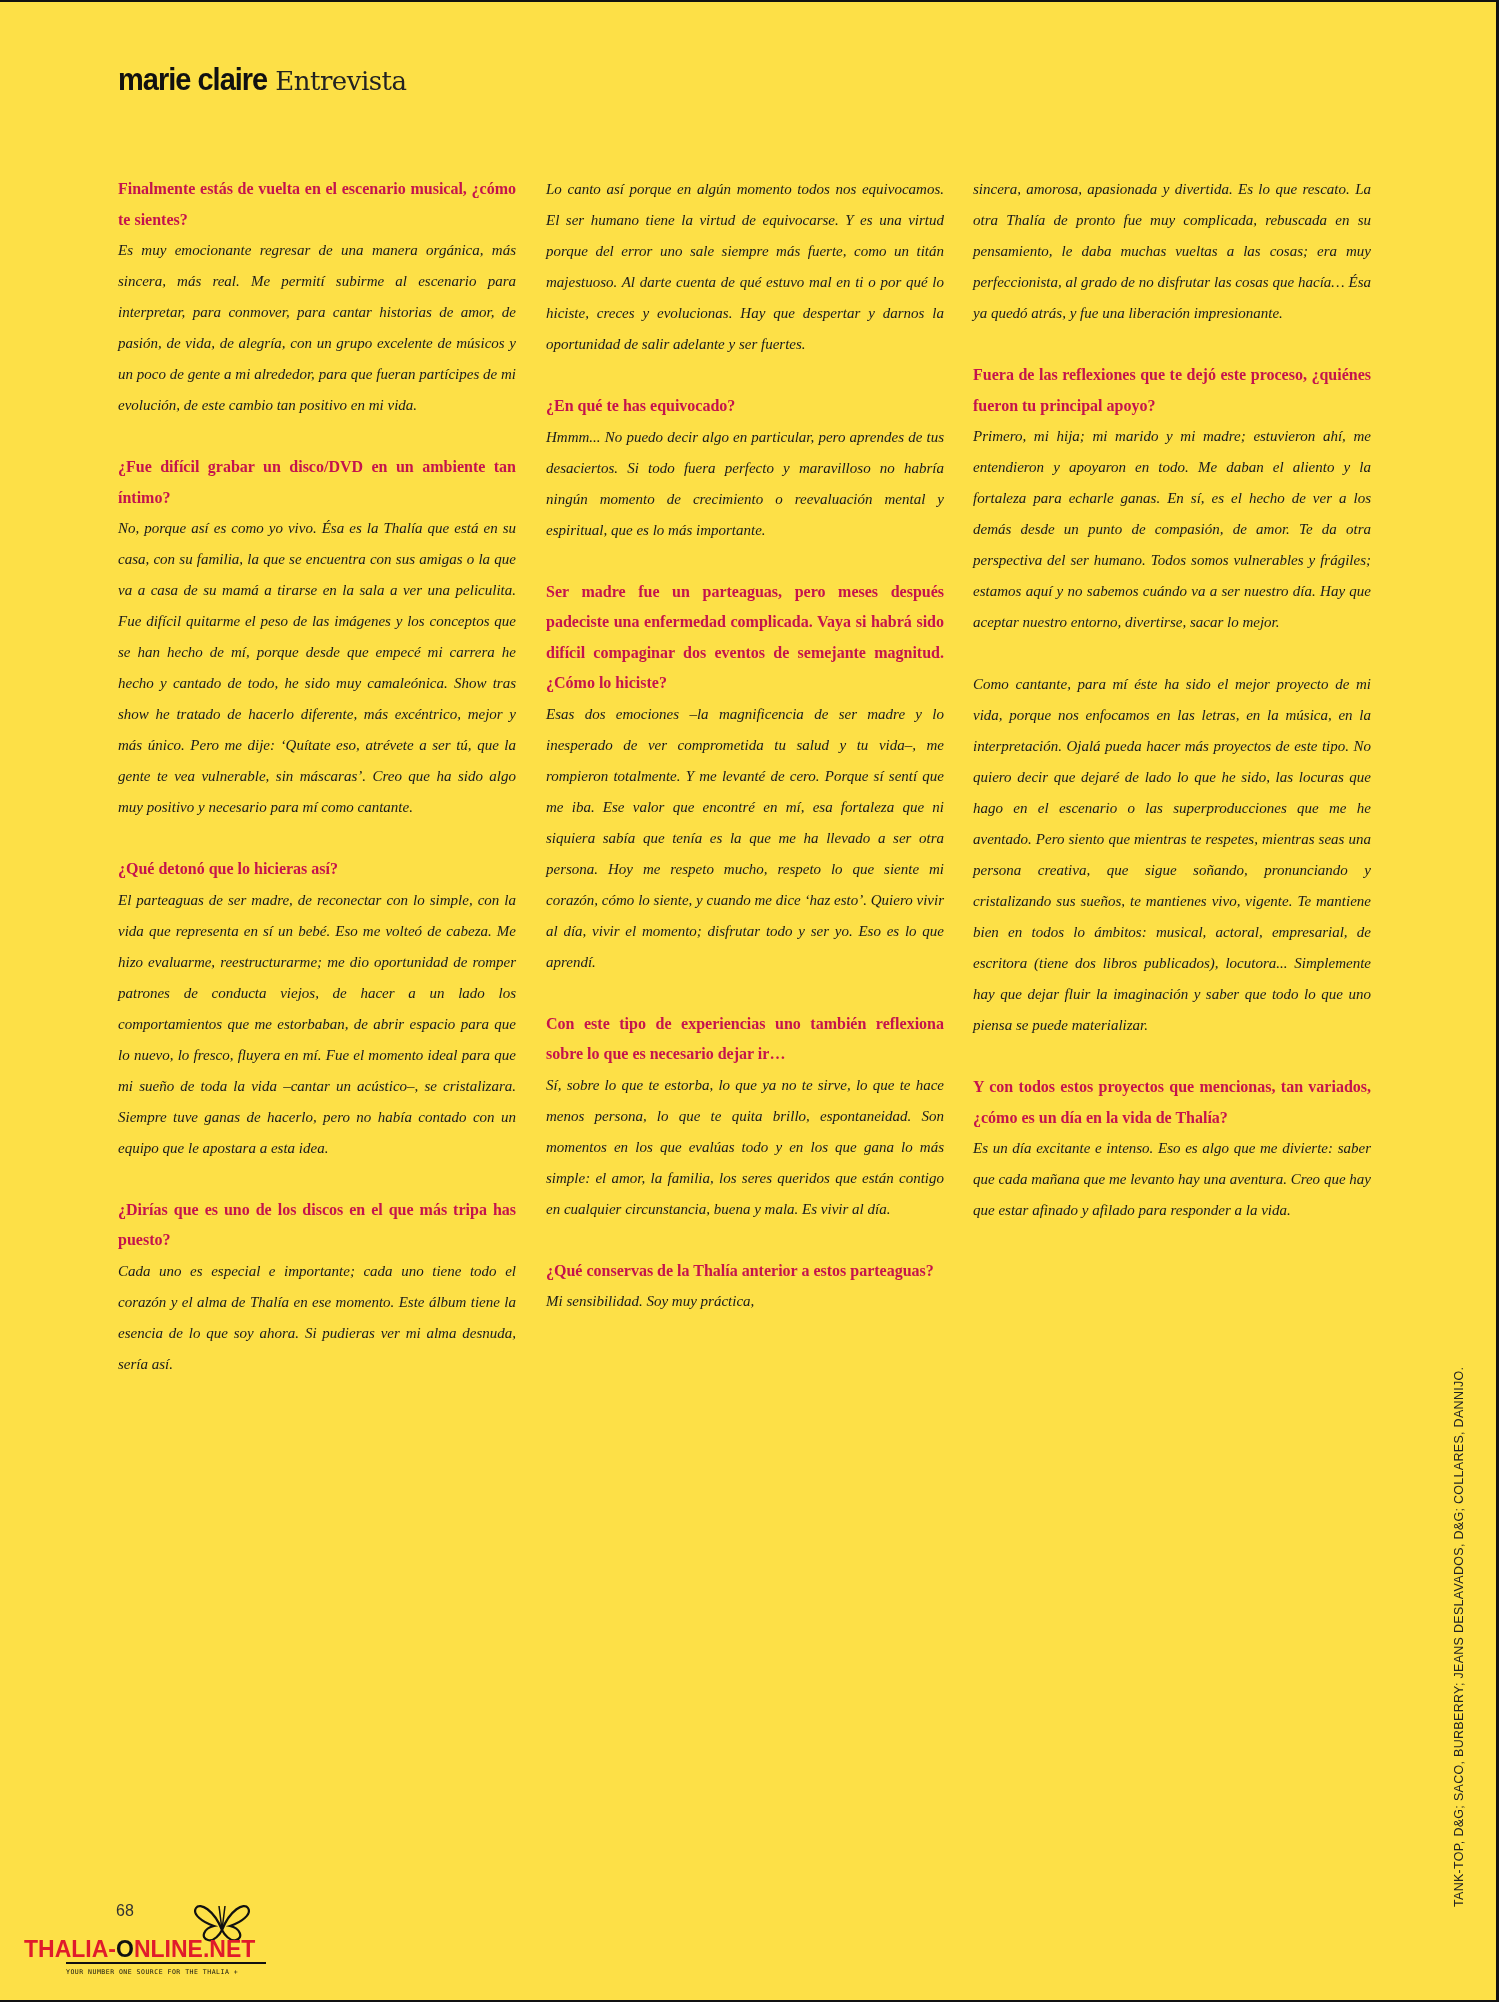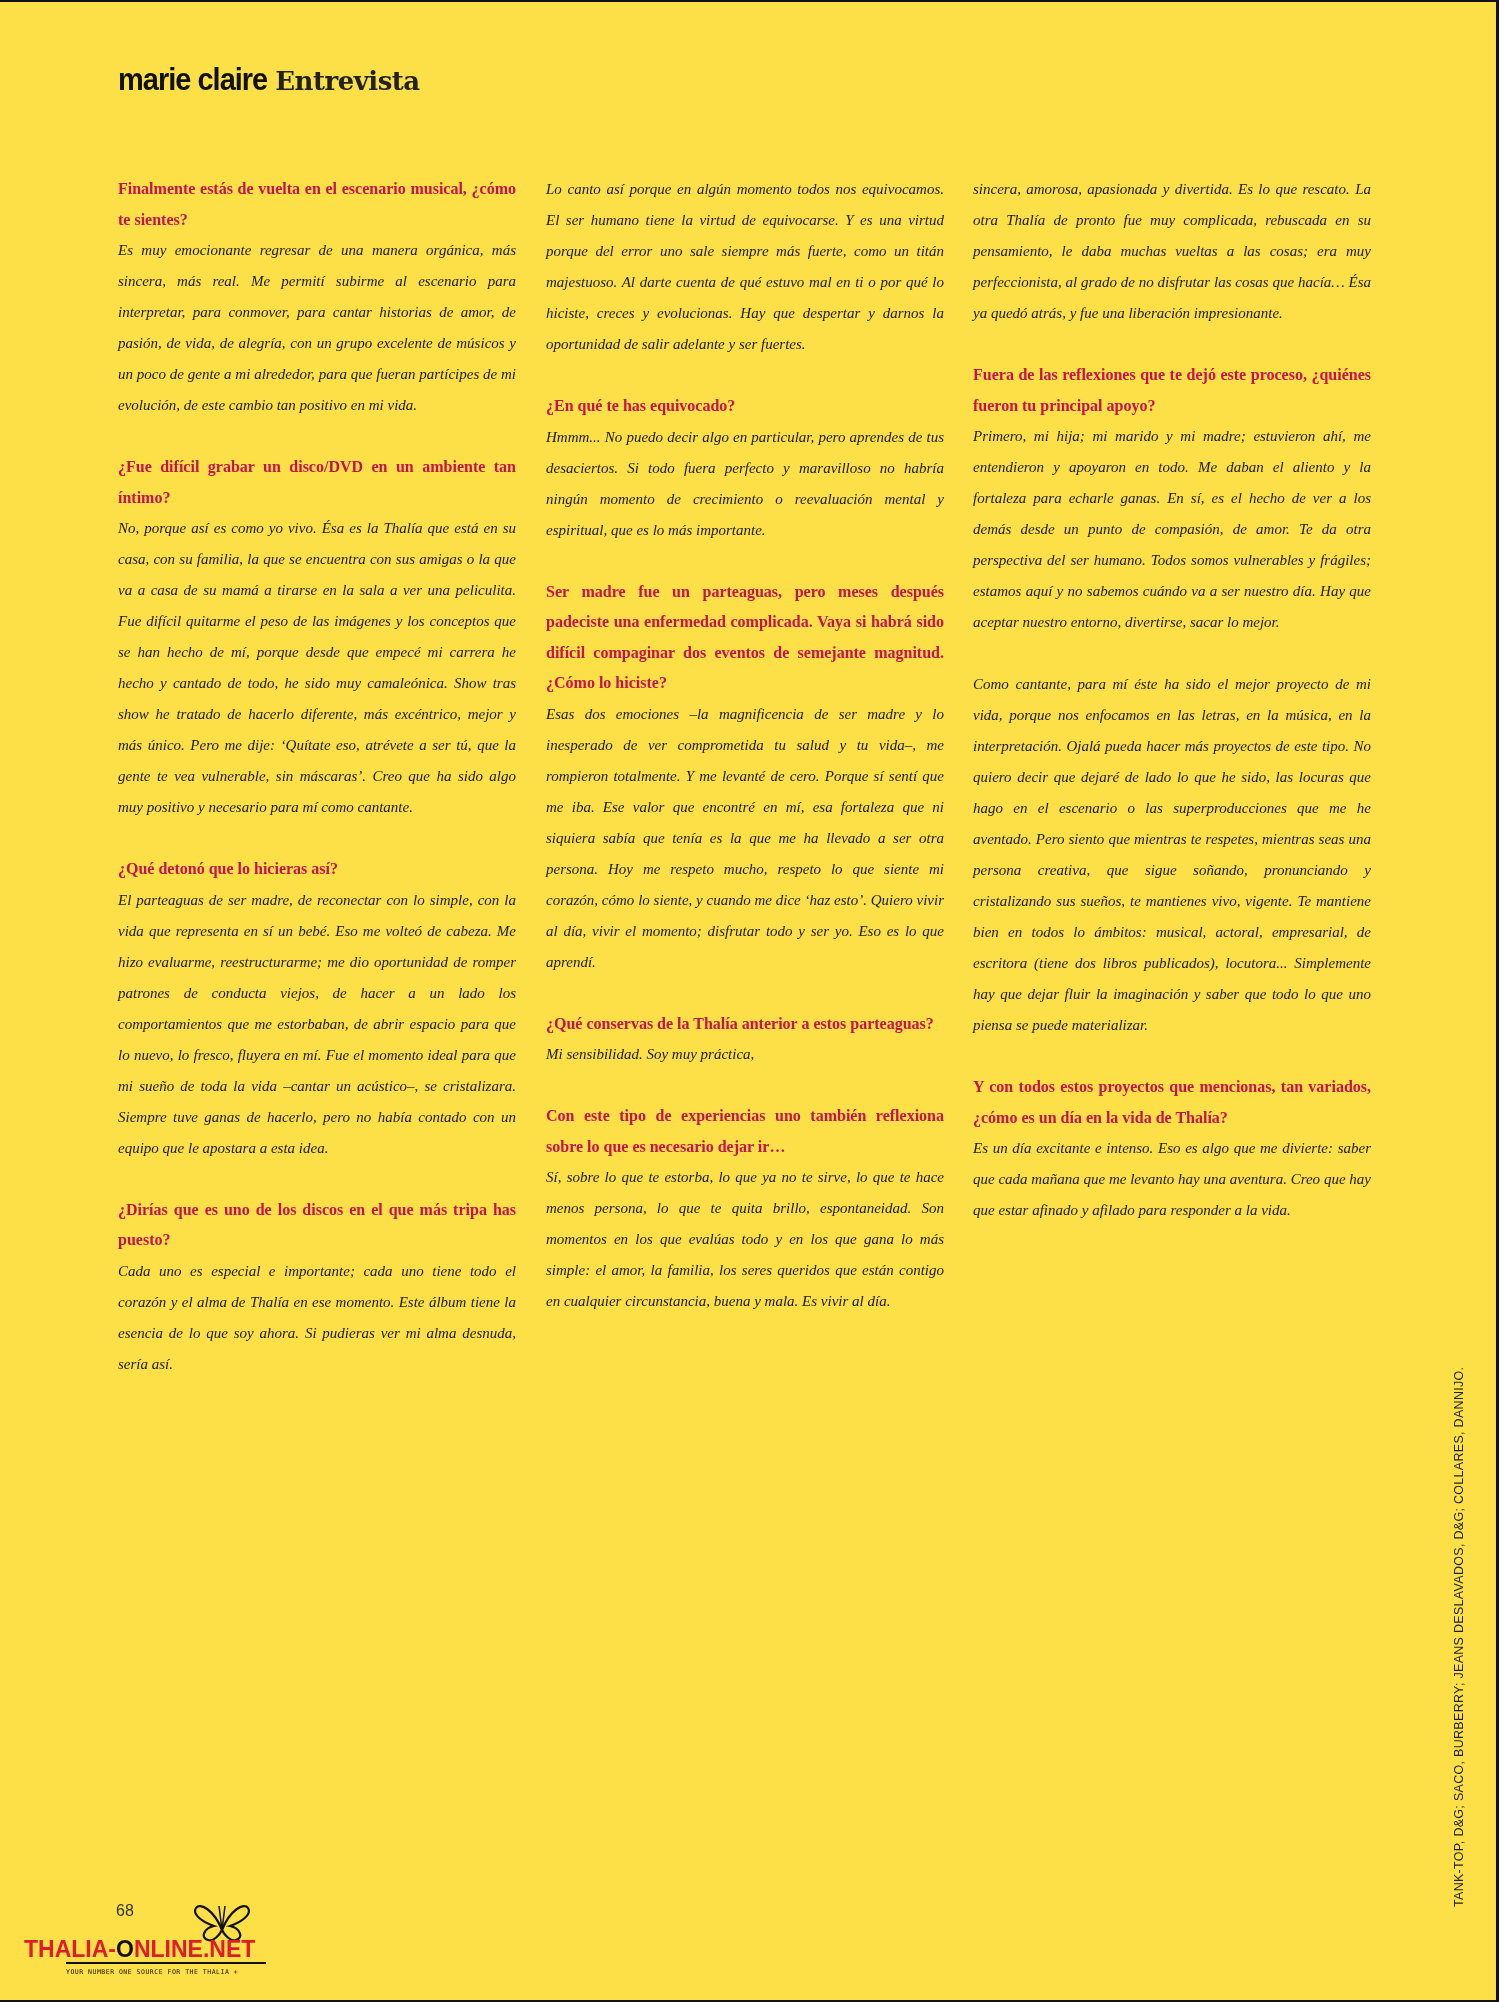--- a/index.html
+++ b/index.html
@@ -11,21 +11,21 @@
     }
     .masthead {
       position: absolute; left: 118px; top: 62px;
       display: flex; align-items: baseline; gap: 8px;
     }
     .brand {
       font-family: "Liberation Sans", sans-serif; font-weight: 900; font-size: 29px;
       letter-spacing: -1px; color: #111; transform: scaleY(1.05);
     }
     .section {
-      font-family: "DejaVu Serif", serif; font-size: 26px; color: #222; font-weight: 700;
+      font-family: "DejaVu Serif", serif; font-size: 26px; color: #222; font-weight: 400;
       letter-spacing: -0.5px;
     }
     .col {
       position: absolute; top: 172px; width: 398px;
       font-family: "Liberation Serif", serif; color: #1a1a1a;
     }
     .col1 { left: 118px; }
     .col2 { left: 546px; }
     .col3 { left: 973px; }
     .q {
@@ -101,26 +101,26 @@
     </div>
     <div class="block">
       <p class="q">¿En qué te has equivocado?</p>
       <p class="a">Hmmm... No puedo decir algo en particular, pero aprendes de tus desaciertos. Si todo fuera perfecto y maravilloso no habría ningún momento de crecimiento o reevaluación mental y espiritual, que es lo más importante.</p>
     </div>
     <div class="block">
       <p class="q">Ser madre fue un parteaguas, pero meses después padeciste una enfermedad complicada. Vaya si habrá sido difícil compaginar dos eventos de semejante magnitud. ¿Cómo lo hiciste?</p>
       <p class="a">Esas dos emociones –la magnificencia de ser madre y lo inesperado de ver comprometida tu salud y tu vida–, me rompieron totalmente. Y me levanté de cero. Porque sí sentí que me iba. Ese valor que encontré en mí, esa fortaleza que ni siquiera sabía que tenía es la que me ha llevado a ser otra persona. Hoy me respeto mucho, respeto lo que siente mi corazón, cómo lo siente, y cuando me dice ‘haz esto’. Quiero vivir al día, vivir el momento; disfrutar todo y ser yo. Eso es lo que aprendí.</p>
     </div>
     <div class="block">
+      <p class="q">Con este tipo de experiencias uno también reflexiona sobre lo que es necesario dejar ir…</p>
+      <p class="a">Sí, sobre lo que te estorba, lo que ya no te sirve, lo que te hace menos persona, lo que te quita brillo, espontaneidad. Son momentos en los que evalúas todo y en los que gana lo más simple: el amor, la familia, los seres queridos que están contigo en cualquier circunstancia, buena y mala. Es vivir al día.</p>
+    </div>
+    <div class="block">
       <p class="q">¿Qué conservas de la Thalía anterior a estos parteaguas?</p>
       <p class="a">Mi sensibilidad. Soy muy práctica,</p>
-    </div>
-    <div class="block">
-      <p class="q">Con este tipo de experiencias uno también reflexiona sobre lo que es necesario dejar ir…</p>
-      <p class="a">Sí, sobre lo que te estorba, lo que ya no te sirve, lo que te hace menos persona, lo que te quita brillo, espontaneidad. Son momentos en los que evalúas todo y en los que gana lo más simple: el amor, la familia, los seres queridos que están contigo en cualquier circunstancia, buena y mala. Es vivir al día.</p>
     </div>
   </div>
 
   <div class="col col3">
     <div class="block">
       <p class="a">sincera, amorosa, apasionada y divertida. Es lo que rescato. La otra Thalía de pronto fue muy complicada, rebuscada en su pensamiento, le daba muchas vueltas a las cosas; era muy perfeccionista, al grado de no disfrutar las cosas que hacía… Ésa ya quedó atrás, y fue una liberación impresionante.</p>
     </div>
     <div class="block">
       <p class="q">Fuera de las reflexiones que te dejó este proceso, ¿quiénes fueron tu principal apoyo?</p>
       <p class="a">Primero, mi hija; mi marido y mi madre; estuvieron ahí, me entendieron y apoyaron en todo. Me daban el aliento y la fortaleza para echarle ganas. En sí, es el hecho de ver a los demás desde un punto de compasión, de amor. Te da otra perspectiva del ser humano. Todos somos vulnerables y frágiles; estamos aquí y no sabemos cuándo va a ser nuestro día. Hay que aceptar nuestro entorno, divertirse, sacar lo mejor.</p>

